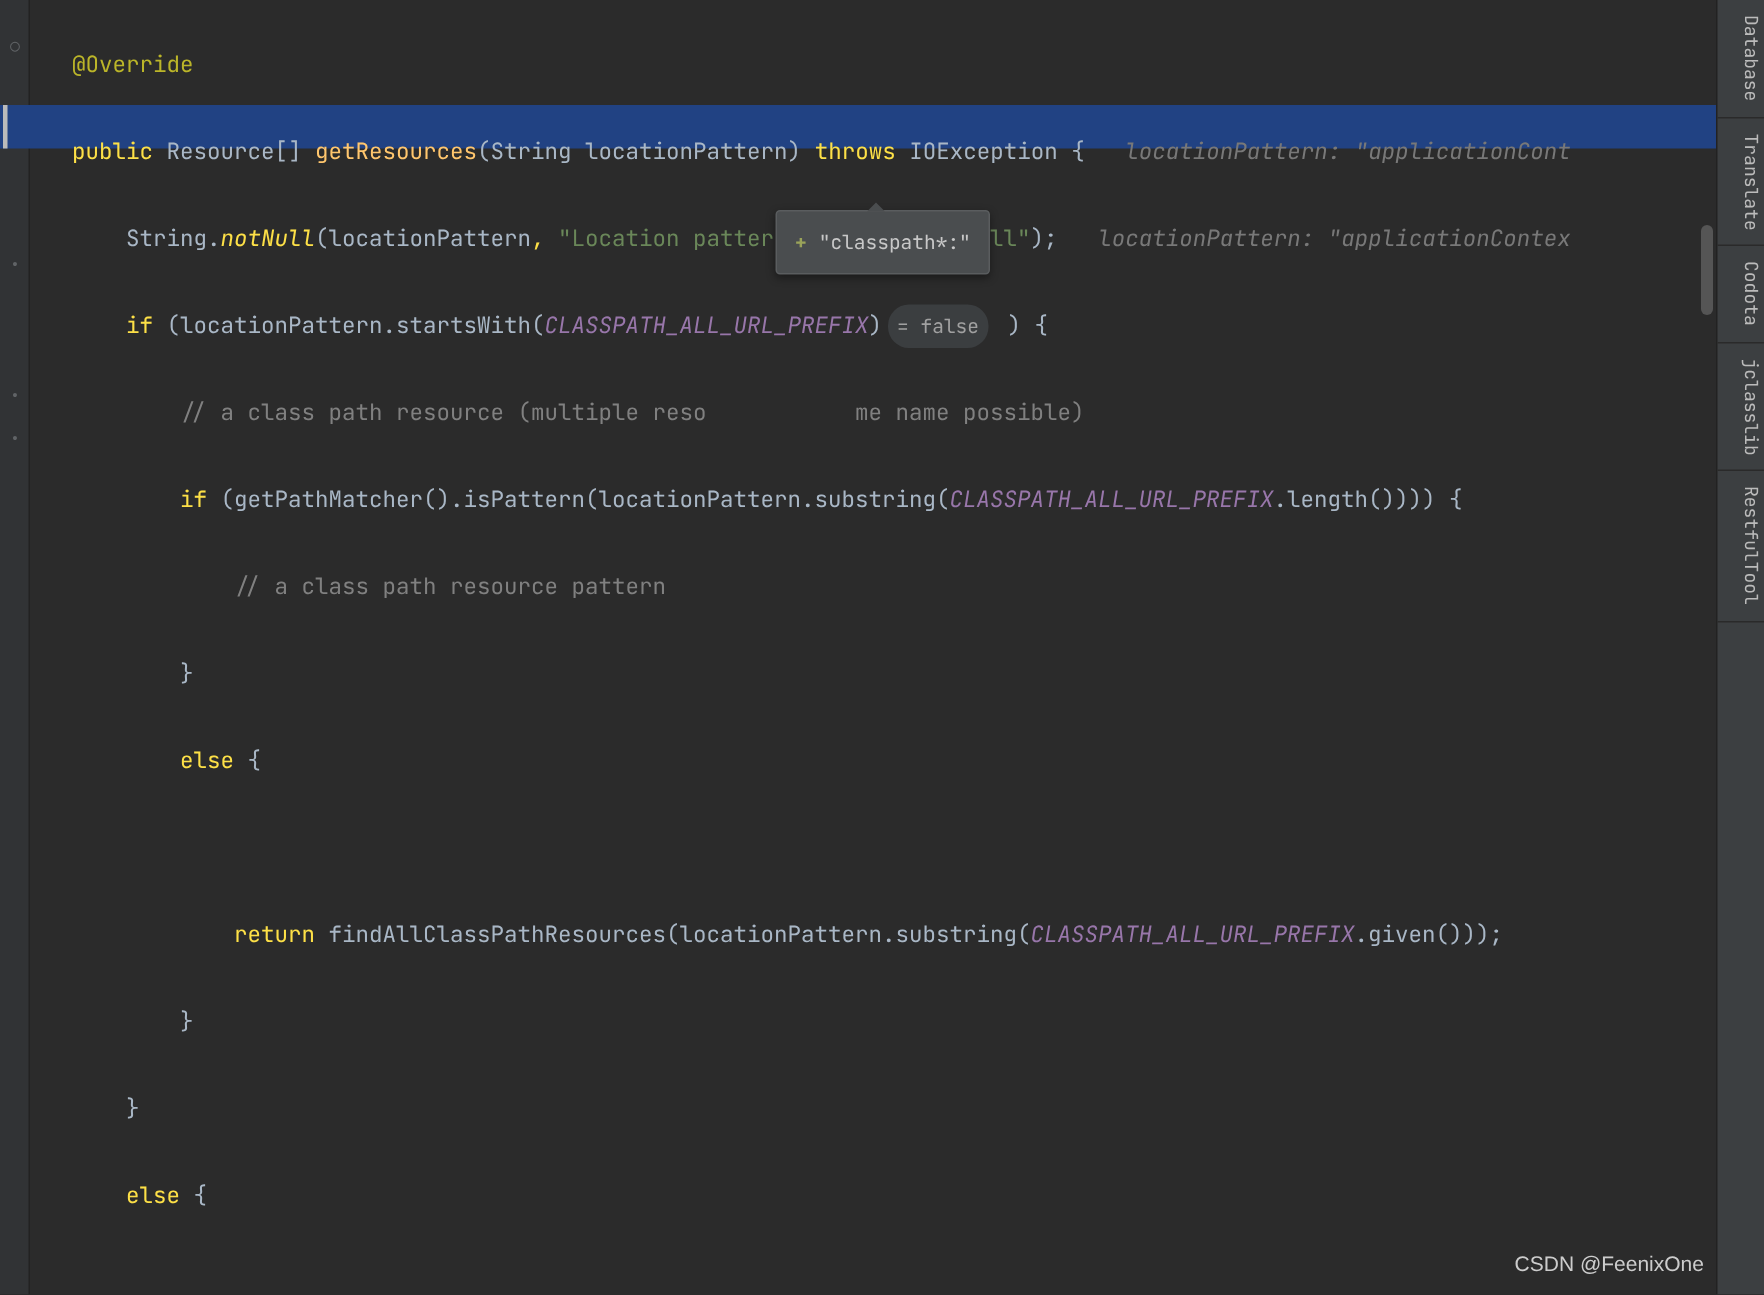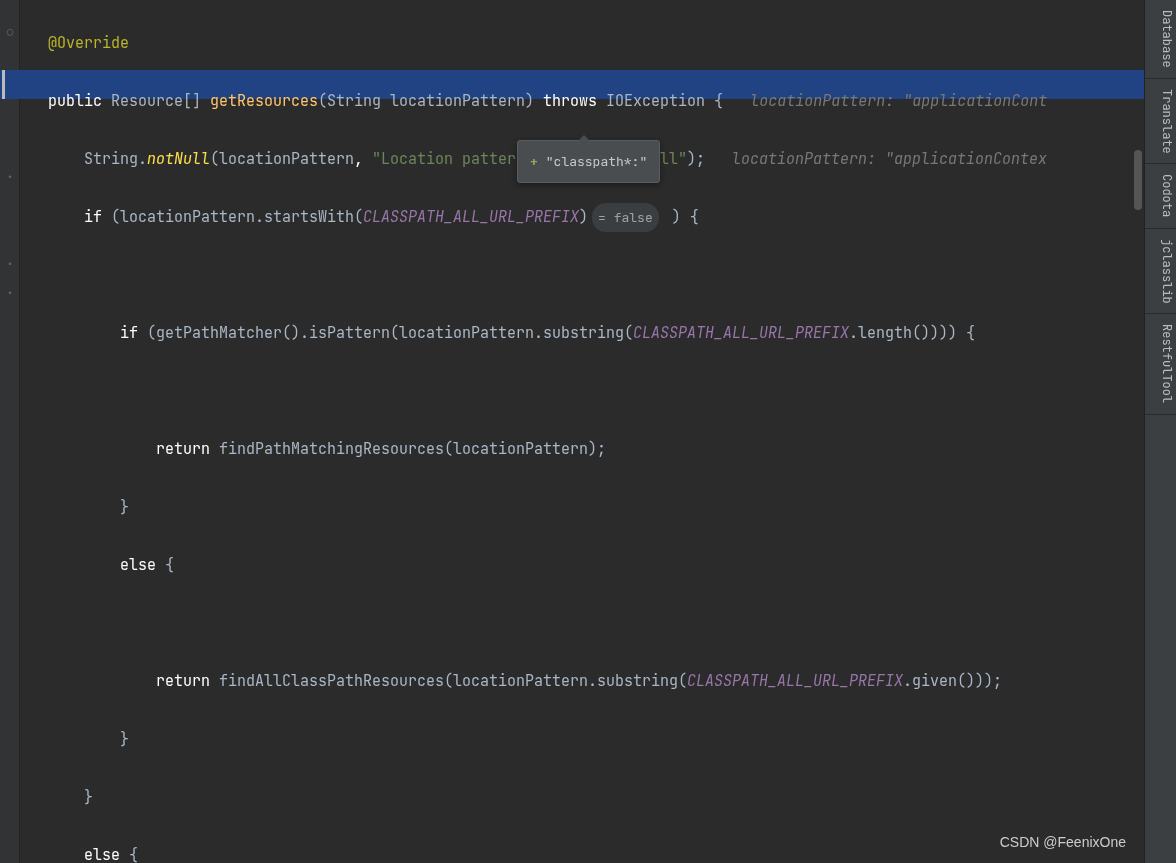--- a/index.html
+++ b/index.html
@@ -25,21 +25,21 @@
   .hl-line {
     position:absolute; left:0; top:70px; width:100%; height:29px;
     background:#214283; z-index:0;
   }
   .caret {
     position:absolute; left:2px; top:70px; width:3px; height:29px;
     background:#bbb; z-index:3;
   }
   .code-area > div.ln { position:relative; z-index:1; }
   .ann   { color:#bbb529; }
-  .kw    { color:#ffffff; }
+  .kw    { color:#fde047; }
   .mname { color:#ffc66d; }
   .sname { color:#fde047; font-style:italic; }
   .const { color:#9876aa; font-style:italic; }
   .str   { color:#6a8759; }
   .cmt   { color:#808080; }
   .inlay { color:#787878; font-style:italic; }
   .plain { color:#a9b7c6; }
   .hint-box {
     display:inline-block; background:#3b3e40; color:#a0a0a0;
     font-style:normal; font-size:13px; padding:0 6px; border-radius:14px;
@@ -64,21 +64,21 @@
   .rsb .tab {
     writing-mode:vertical-rl; text-orientation:mixed;
     color:#bbb; font-size:12px; padding:10px 7px; cursor:pointer;
     border-bottom:1px solid #2a2a2a; user-select:none;
   }
   .scroll-thumb {
     position:absolute; right:34px; top:150px; width:8px; height:60px;
     background:#555; border-radius:4px;
   }
   .watermark {
-    position:absolute; right:50px; bottom:6px; color:#ccc;
+    position:absolute; right:40px; bottom:6px; color:#ccc;
     font-family:Arial,sans-serif; font-size:14px;
   }
 </style>
 </head>
 <body>
 
 <div class="gutter">
   <span class="ic" style="top:17px">○</span>
   <span class="ic" style="top:163px">•</span>
   <span class="ic" style="top:250px">•</span>
@@ -86,24 +86,23 @@
 </div>
 
 <div class="hl-line"></div>
 <div class="caret"></div>
 
 <div class="code-area">
 <div class="ln"><span class="ann">@Override</span></div>
 <div class="ln"><span class="kw">public</span><span class="plain"> </span><span class="plain">Resource</span><span class="plain">[] </span><span class="mname">getResources</span><span class="plain">(String locationPattern) </span><span class="kw">throws</span><span class="plain"> IOException {</span><span class="inlay">   locationPattern: "applicationCont</span></div>
 <div class="ln"><span class="plain">    String.</span><span class="sname">notNull</span><span class="plain">(locationPattern</span><span class="kw">, </span><span class="str">"Location pattern must not be null"</span><span class="plain">);</span><span class="inlay">   locationPattern: "applicationContex</span></div>
 <div class="ln"><span class="plain">    </span><span class="kw">if</span><span class="plain"> (locationPattern.startsWith(</span><span class="const">CLASSPATH_ALL_URL_PREFIX</span><span class="plain">)</span><span class="hint-box">= false</span><span class="plain"> ) {</span></div>
-<div class="ln"><span class="plain">        </span></div>
+<div class="ln"><span class="plain">        </span><span class="cmt">// a class path resource (multiple reso           me name possible)</span></div>
 <div class="ln"><span class="plain">        </span><span class="kw">if</span><span class="plain"> (getPathMatcher().isPattern(locationPattern.substring(</span><span class="const">CLASSPATH_ALL_URL_PREFIX</span><span class="plain">.length()))) {</span></div>
-<div class="ln"><span class="plain">            </span></div>
-<div class="ln"><span class="plain">            </span><span class="kw">return</span><span class="plain"> findPathMatchingResources(locationPattern);</span></div>
+<div class="ln"><span class="plain">            </span><span class="cmt">// a class path resource pattern</span></div>
 <div class="ln"><span class="plain">        </span><span class="plain">}</span></div>
 <div class="ln"><span class="plain">        </span><span class="kw">else</span><span class="plain"> {</span></div>
 <div class="ln"><span class="plain">            </span></div>
 <div class="ln"><span class="plain">            </span><span class="kw">return</span><span class="plain"> findAllClassPathResources(locationPattern.substring(</span><span class="const">CLASSPATH_ALL_URL_PREFIX</span><span class="plain">.given()));</span></div>
 <div class="ln"><span class="plain">        </span><span class="plain">}</span></div>
 <div class="ln"><span class="plain">    </span><span class="plain">}</span></div>
 <div class="ln"><span class="plain">    </span><span class="kw">else</span><span class="plain"> {</span></div>
 
 
 

